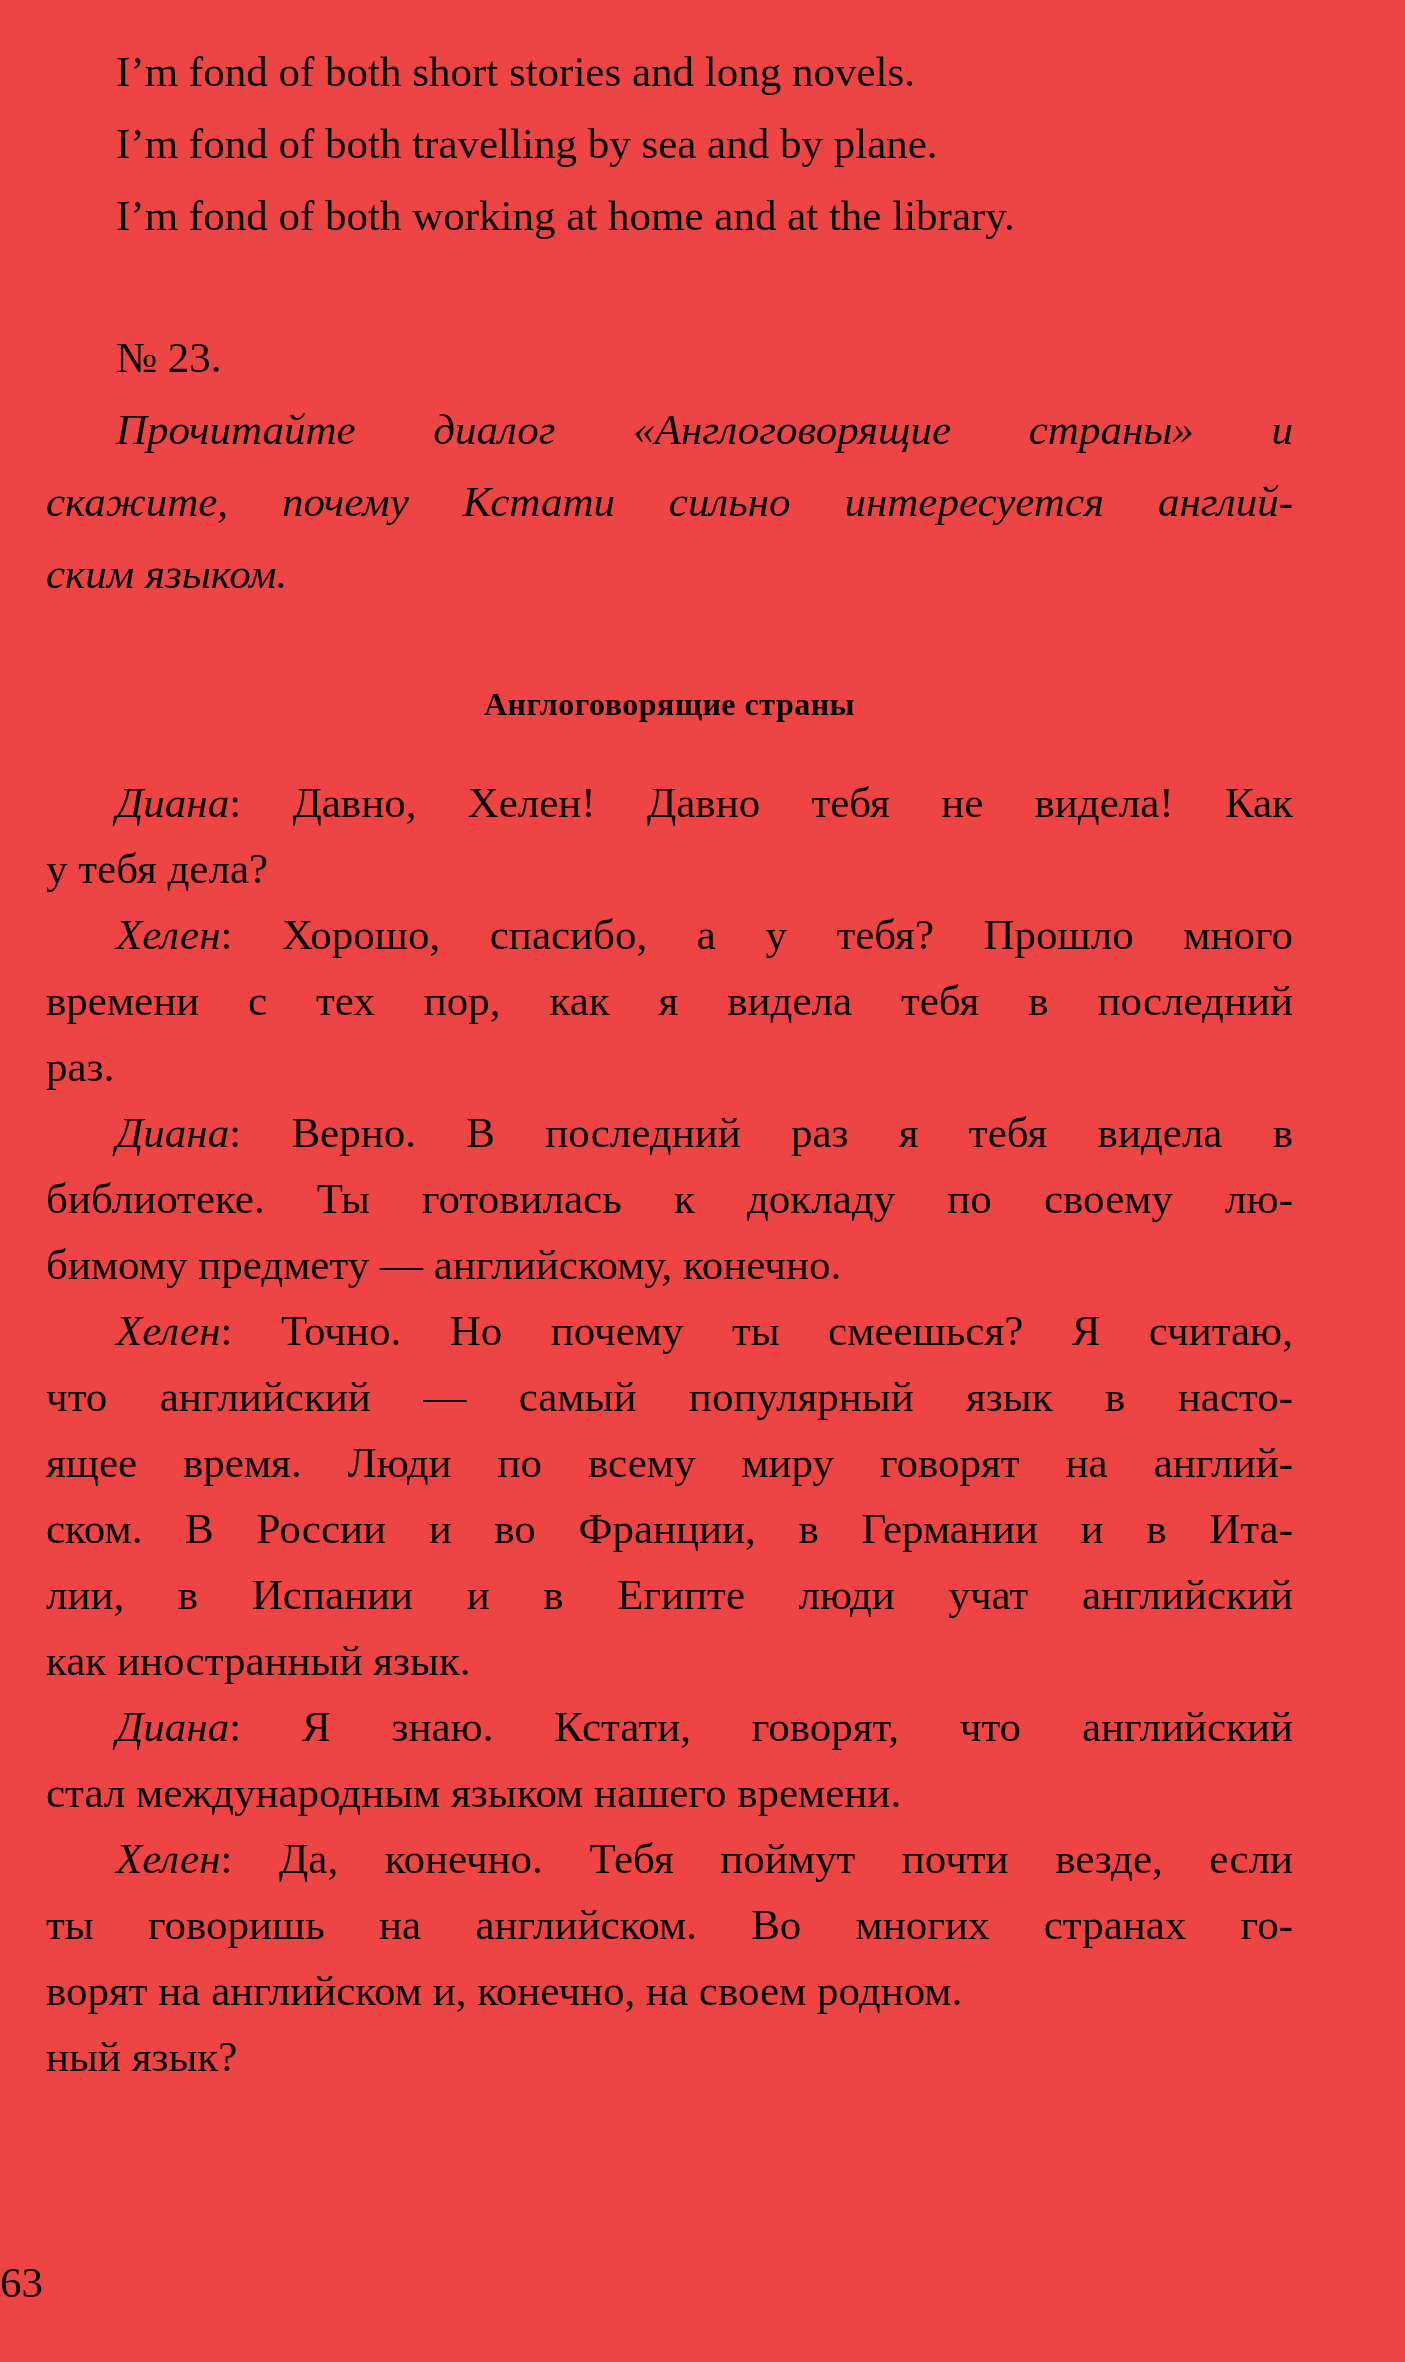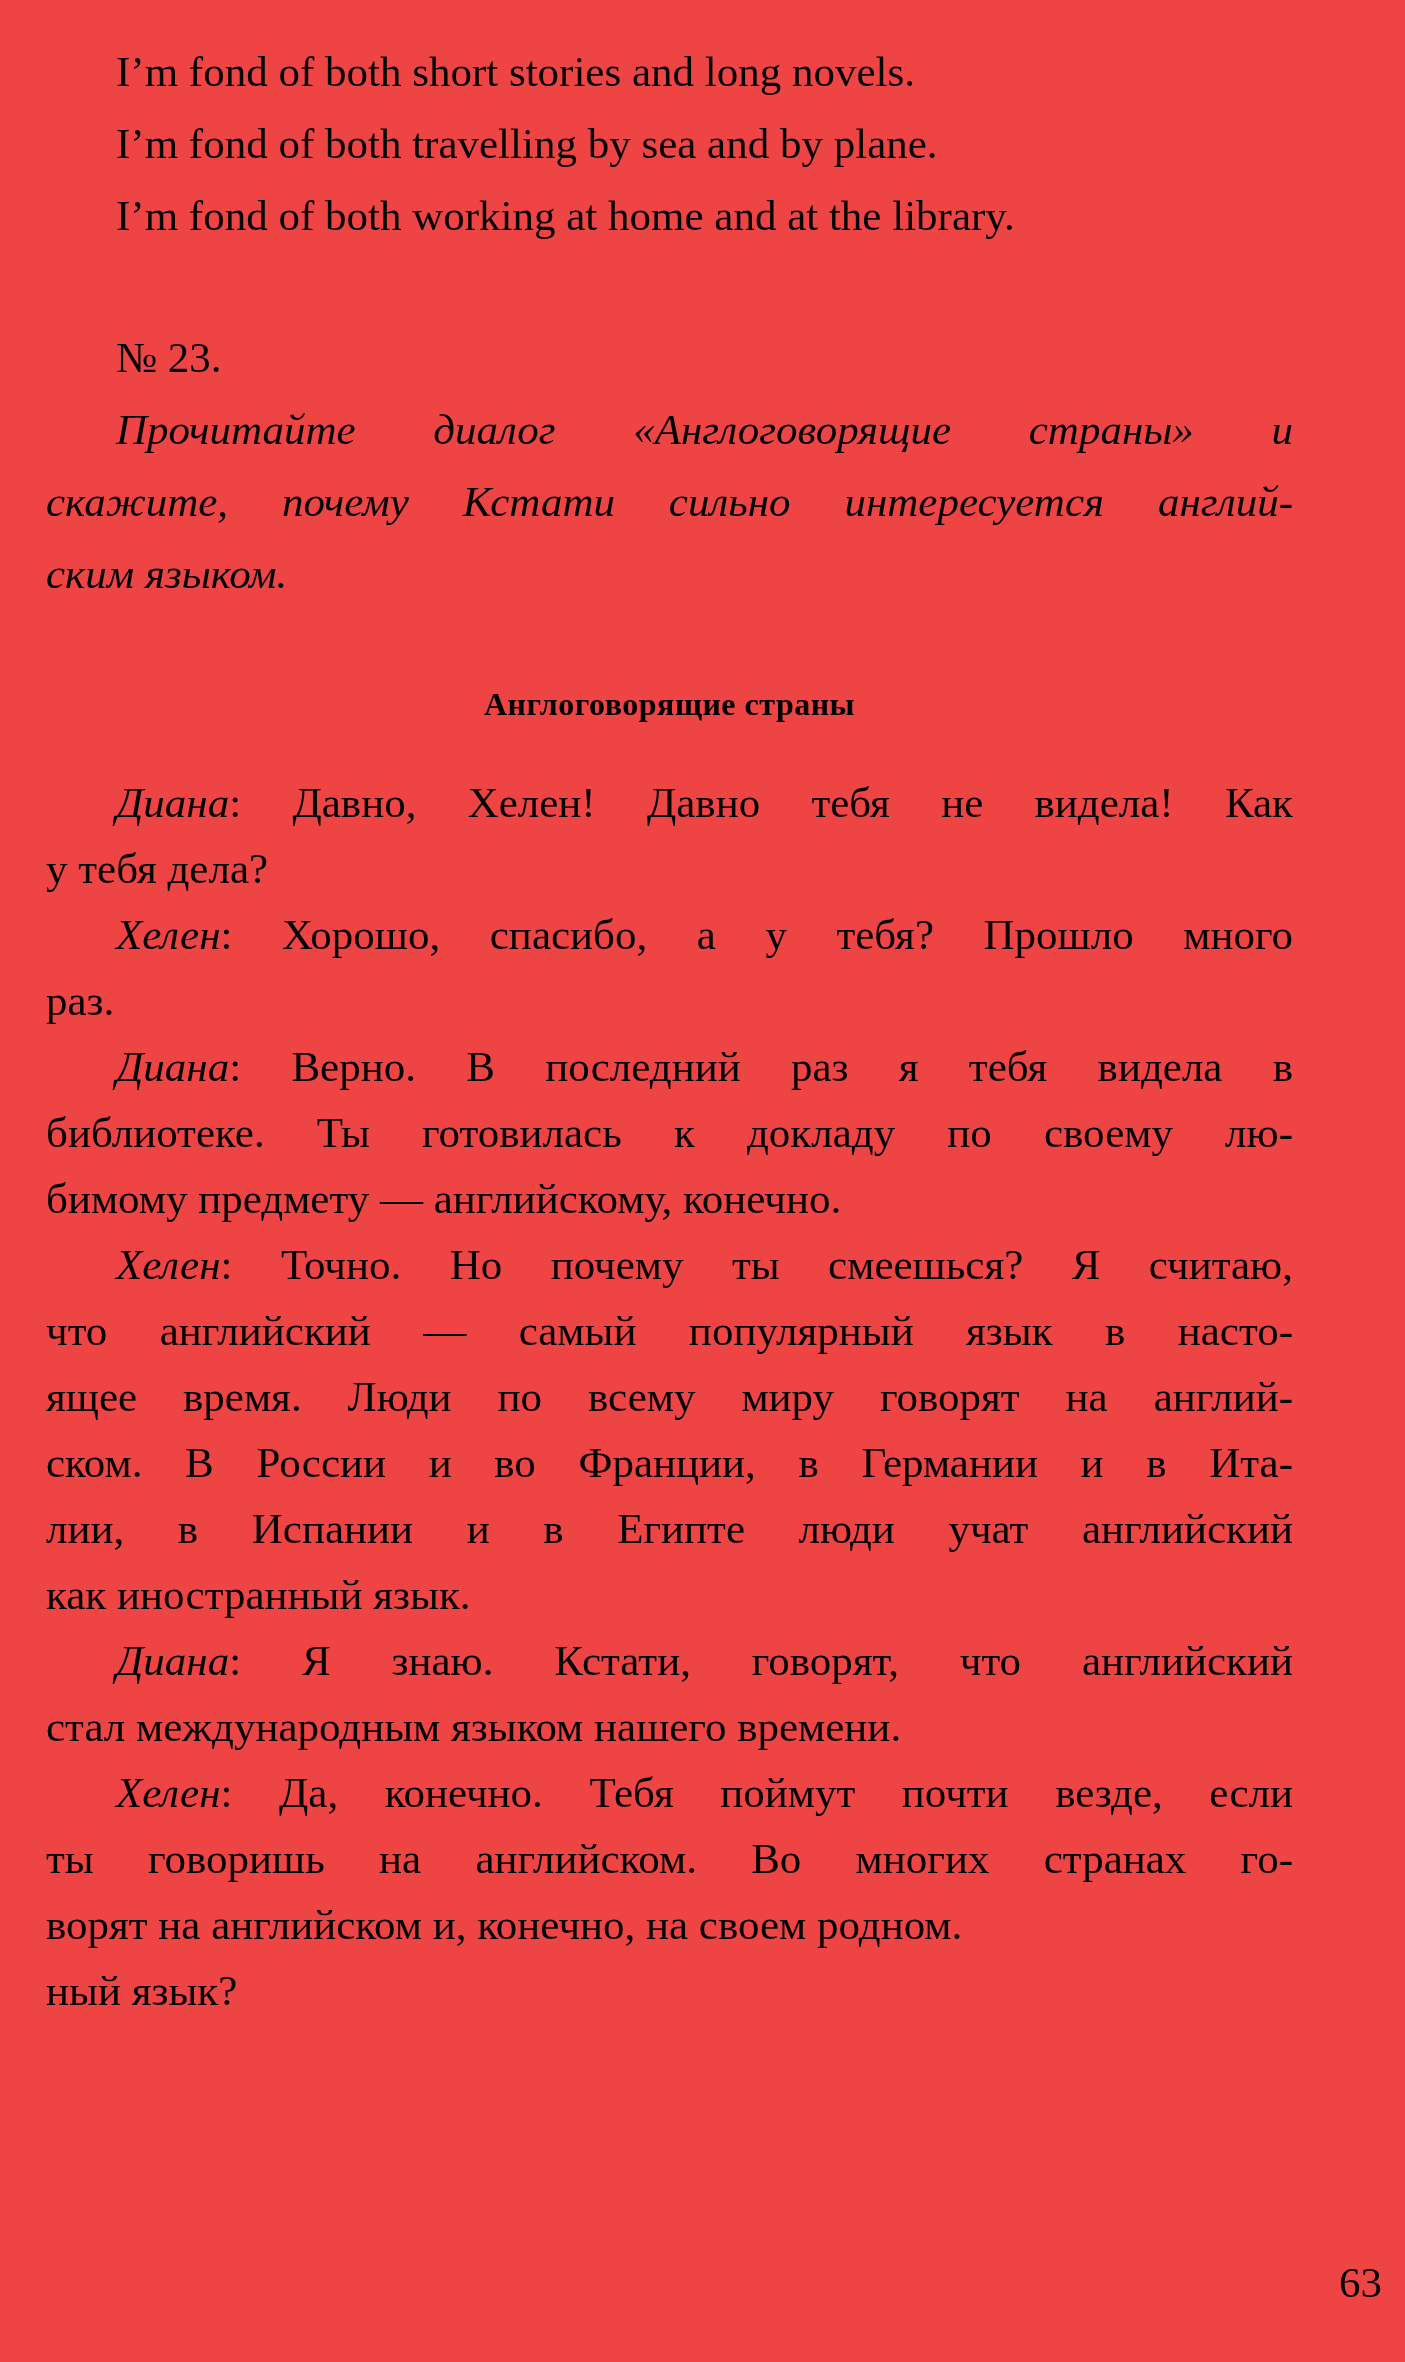--- a/index.html
+++ b/index.html
@@ -37,21 +37,21 @@
     text-align:center;
     margin-top:58px;
     margin-bottom:30px;
     letter-spacing:0.5px;
   }
   .exnum { margin-top:70px; }
   .pageno {
     position:absolute;
     left:0; top:2258px;
     width:1382px;
-    text-align:right;
+    text-align:left;
     font-size:43px;
     color:#050505;
   }
 </style>
 </head>
 <body>
 
 <div class="page">
   <div class="content">
 
@@ -73,20 +73,21 @@
 
     <div class="dlg">
 
       <div>
         <div class="line ind j"><span class="sp">Диана</span><span>: Давно, Хелен! Давно тебя не видела! Как</span></div>
         <div class="line">у тебя дела?</div>
       </div>
 
       <div>
         <div class="line ind j"><span class="sp">Хелен</span><span>: Хорошо, спасибо, а у тебя? Прошло много</span></div>
+        <div class="line j">времени с тех пор, как я видела тебя в последний</div>
         <div class="line">раз.</div>
       </div>
 
       <div>
         <div class="line ind j"><span class="sp">Диана</span><span>: Верно. В последний раз я тебя видела в</span></div>
         <div class="line j">библиотеке. Ты готовилась к докладу по своему лю-</div>
         <div class="line">бимому предмету — английскому, конечно.</div>
       </div>
 
       <div>

